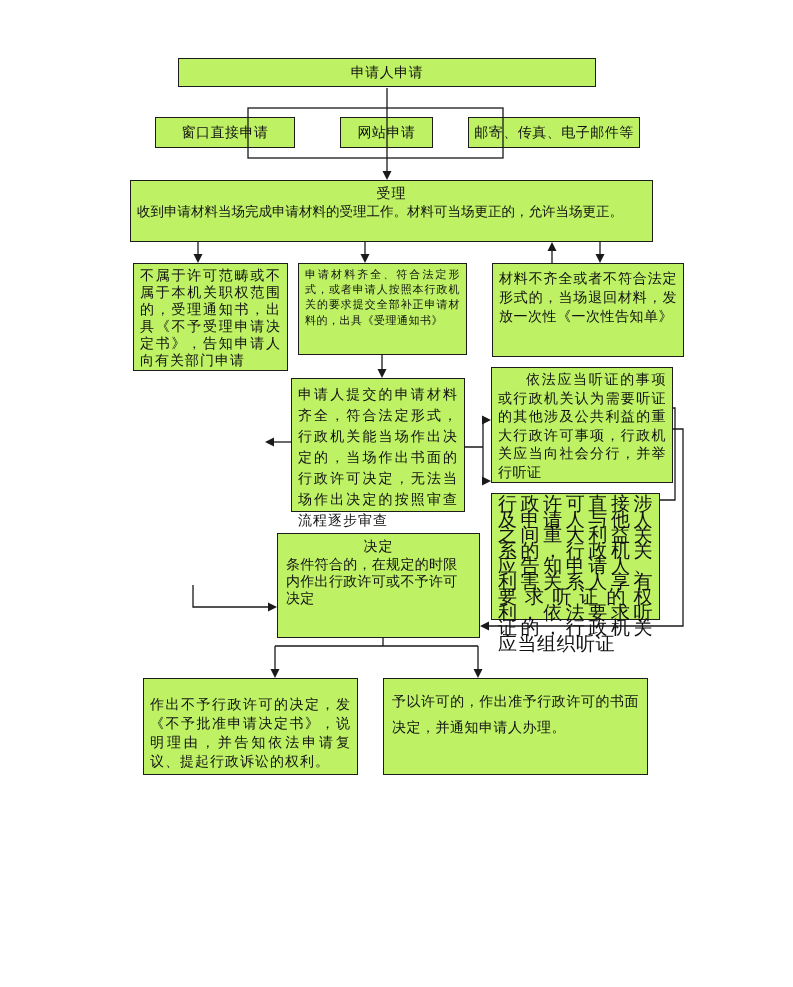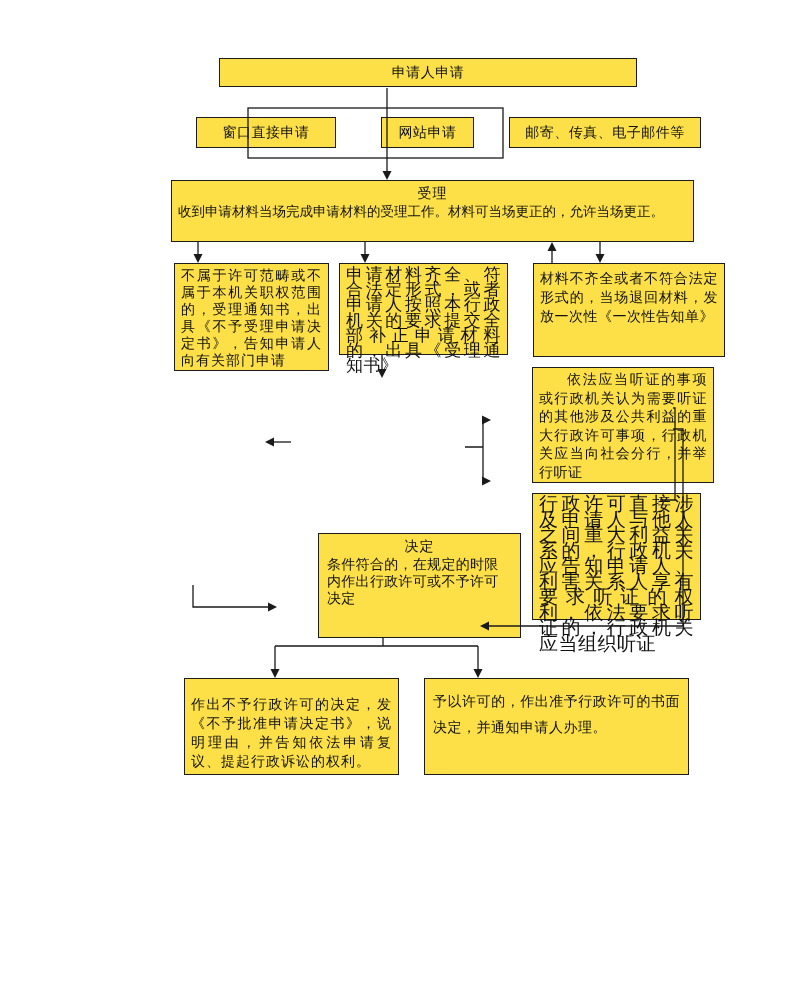--- a/index.html
+++ b/index.html
@@ -6,26 +6,25 @@
   #canvas{
     position:relative;
     width:793px;height:987px;
     background:#ffffff;
     font-family:"Liberation Serif","DejaVu Serif",serif;
     color:#111;
     overflow:hidden;
   }
   .n{
     position:absolute;
-    background:#fde047;
+    background:#bef264;
     border:1.4px solid #1c1c1c;
     box-sizing:border-box;
     z-index:1;
     font-size:14px;
-    margin-left:41px;
   }
   .c{display:flex;align-items:center;justify-content:center;text-align:center;letter-spacing:.5px;}
   .node-title{font-weight:normal;text-align:center;letter-spacing:1px;line-height:18px;}
   .node-body{padding:0 6px;}
   .j{text-align:justify;text-align-last:left;}
   #wires{position:absolute;left:0;top:0;z-index:5;pointer-events:none;}
 </style>
 </head>
 <body>
 
@@ -34,39 +33,42 @@
   <div class="n c" style="left:178px;top:58px;width:418px;height:29px;">
     <span>申请人申请</span>
   </div>
 
   <div class="n c" style="left:155px;top:117px;width:140px;height:31px;">
     <span>窗口直接申请</span>
   </div>
   <div class="n c" style="left:340px;top:117px;width:93px;height:31px;">
     <span>网站申请</span>
   </div>
-  <div class="n c" style="left:468px;top:117px;width:192px;height:31px;">
+  <div class="n c" style="left:468px;top:117px;width:172px;height:31px;">
     <span>邮寄、传真、电子邮件等</span>
   </div>
 
   <div class="n" style="left:130px;top:180px;width:523px;height:62px;padding-top:4px;">
     <div class="node-title">受理</div>
     <div class="node-body" style="line-height:17px;white-space:nowrap;font-size:13.5px;">收到申请材料当场完成申请材料的受理工作。材料可当场更正的，允许当场更正。</div>
   </div>
 
   <div class="n" style="left:133px;top:263px;width:155px;height:108px;padding-top:3px;">
     <div class="node-body j" style="line-height:17px;letter-spacing:1px;">不属于许可范畴或不属于本机关职权范围的，受理通知书，出具《不予受理申请决定书》，告知申请人向有关部门申请</div>
   </div>
   <div class="n" style="left:298px;top:263px;width:169px;height:92px;padding-top:3px;">
-    <div class="node-body j" style="line-height:15.2px;letter-spacing:.5px;font-size:17px;">申请材料齐全、符合法定形式，或者申请人按照本行政机关的要求提交全部补正申请材料的，出具《受理通知书》</div>
+    <div class="node-body j" style="line-height:15.2px;letter-spacing:.5px;font-size:11px;">申请材料齐全、符合法定形式，或者申请人按照本行政机关的要求提交全部补正申请材料的，出具《受理通知书》</div>
   </div>
   <div class="n" style="left:492px;top:263px;width:192px;height:94px;padding-top:5px;">
     <div class="node-body j" style="line-height:19px;letter-spacing:.5px;">材料不齐全或者不符合法定形式的，当场退回材料，发放一次性《一次性告知单》</div>
   </div>
 
+  <div class="n" style="left:291px;top:378px;width:174px;height:134px;padding-top:5px;">
+    <div class="node-body j" style="line-height:21px;letter-spacing:1px;">申请人提交的申请材料齐全，符合法定形式，行政机关能当场作出决定的，当场作出书面的行政许可决定，无法当场作出决定的按照审查流程逐步审查</div>
+  </div>
   <div class="n" style="left:491px;top:367px;width:182px;height:116px;padding-top:3px;">
     <div class="node-body j" style="line-height:18.5px;letter-spacing:.5px;text-indent:2em;">依法应当听证的事项或行政机关认为需要听证的其他涉及公共利益的重大行政许可事项，行政机关应当向社会分行，并举行听证</div>
   </div>
   <div class="n" style="left:491px;top:493px;width:169px;height:127px;padding-top:2px;">
     <div class="node-body j" style="line-height:15.5px;letter-spacing:.5px;font-size:19px;">行政许可直接涉及申请人与他人之间重大利益关系的，行政机关应告知申请人、利害关系人享有要求听证的权利，依法要求听证的，行政机关应当组织听证</div>
   </div>
 
   <div class="n" style="left:277px;top:533px;width:203px;height:105px;padding-top:4px;">
     <div class="node-title">决定</div>
     <div class="node-body" style="line-height:17px;letter-spacing:.3px;padding:0 8px;">条件符合的，在规定的时限内作出行政许可或不予许可决定</div>

